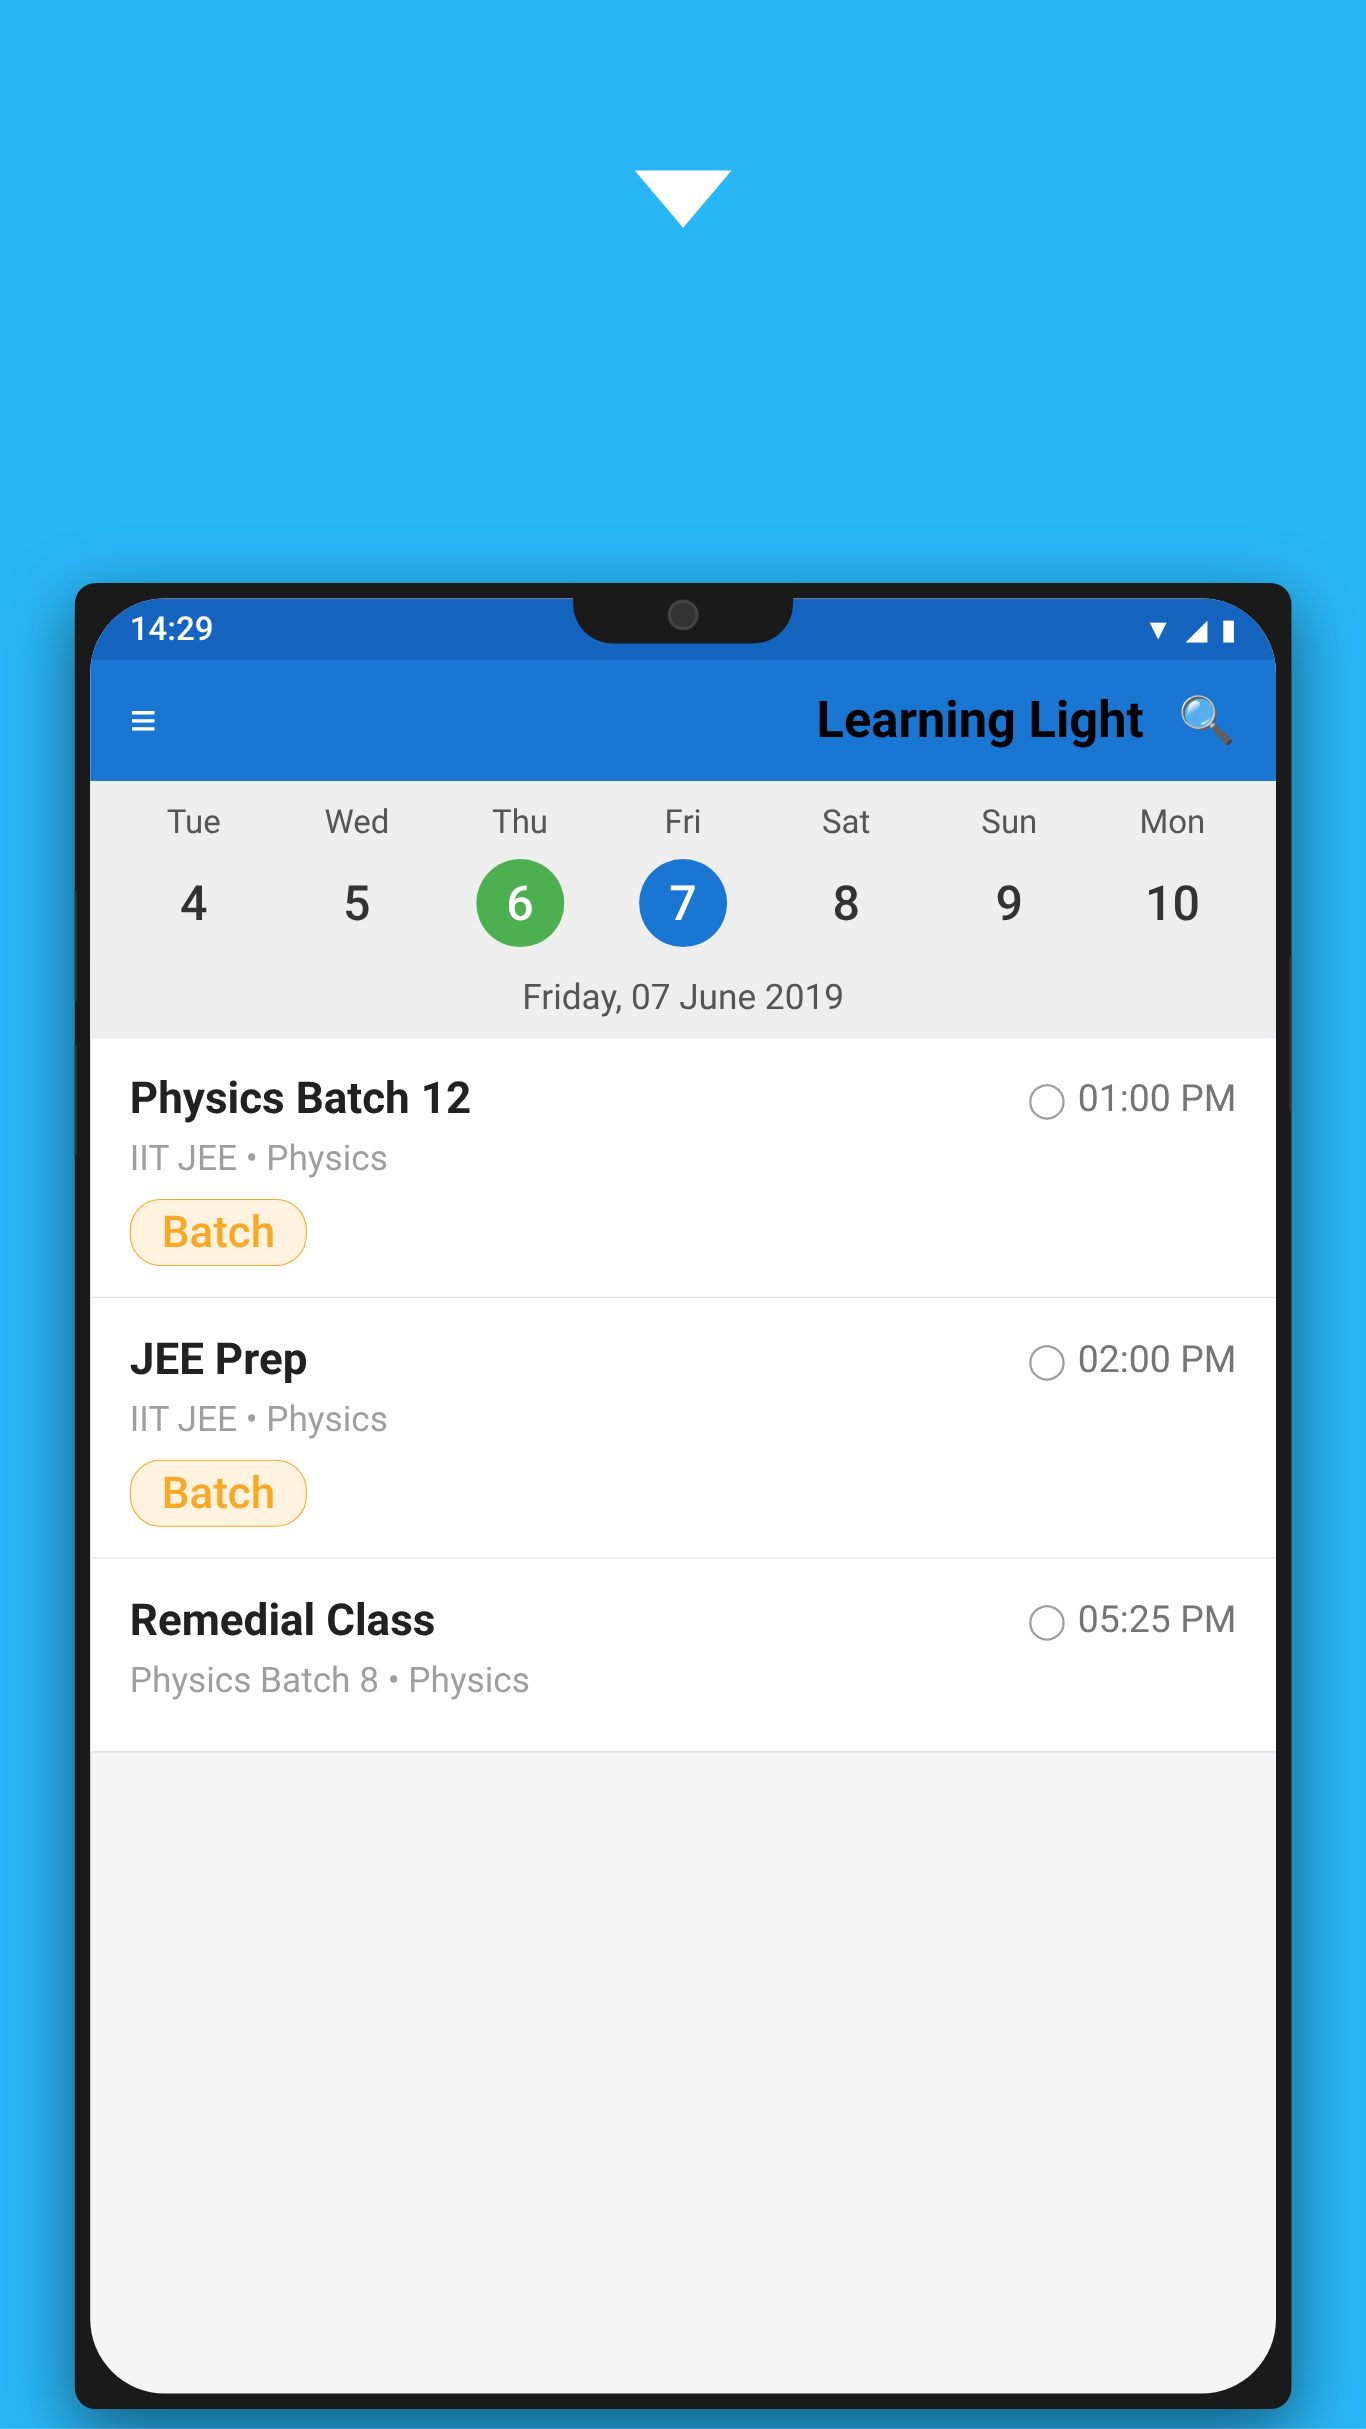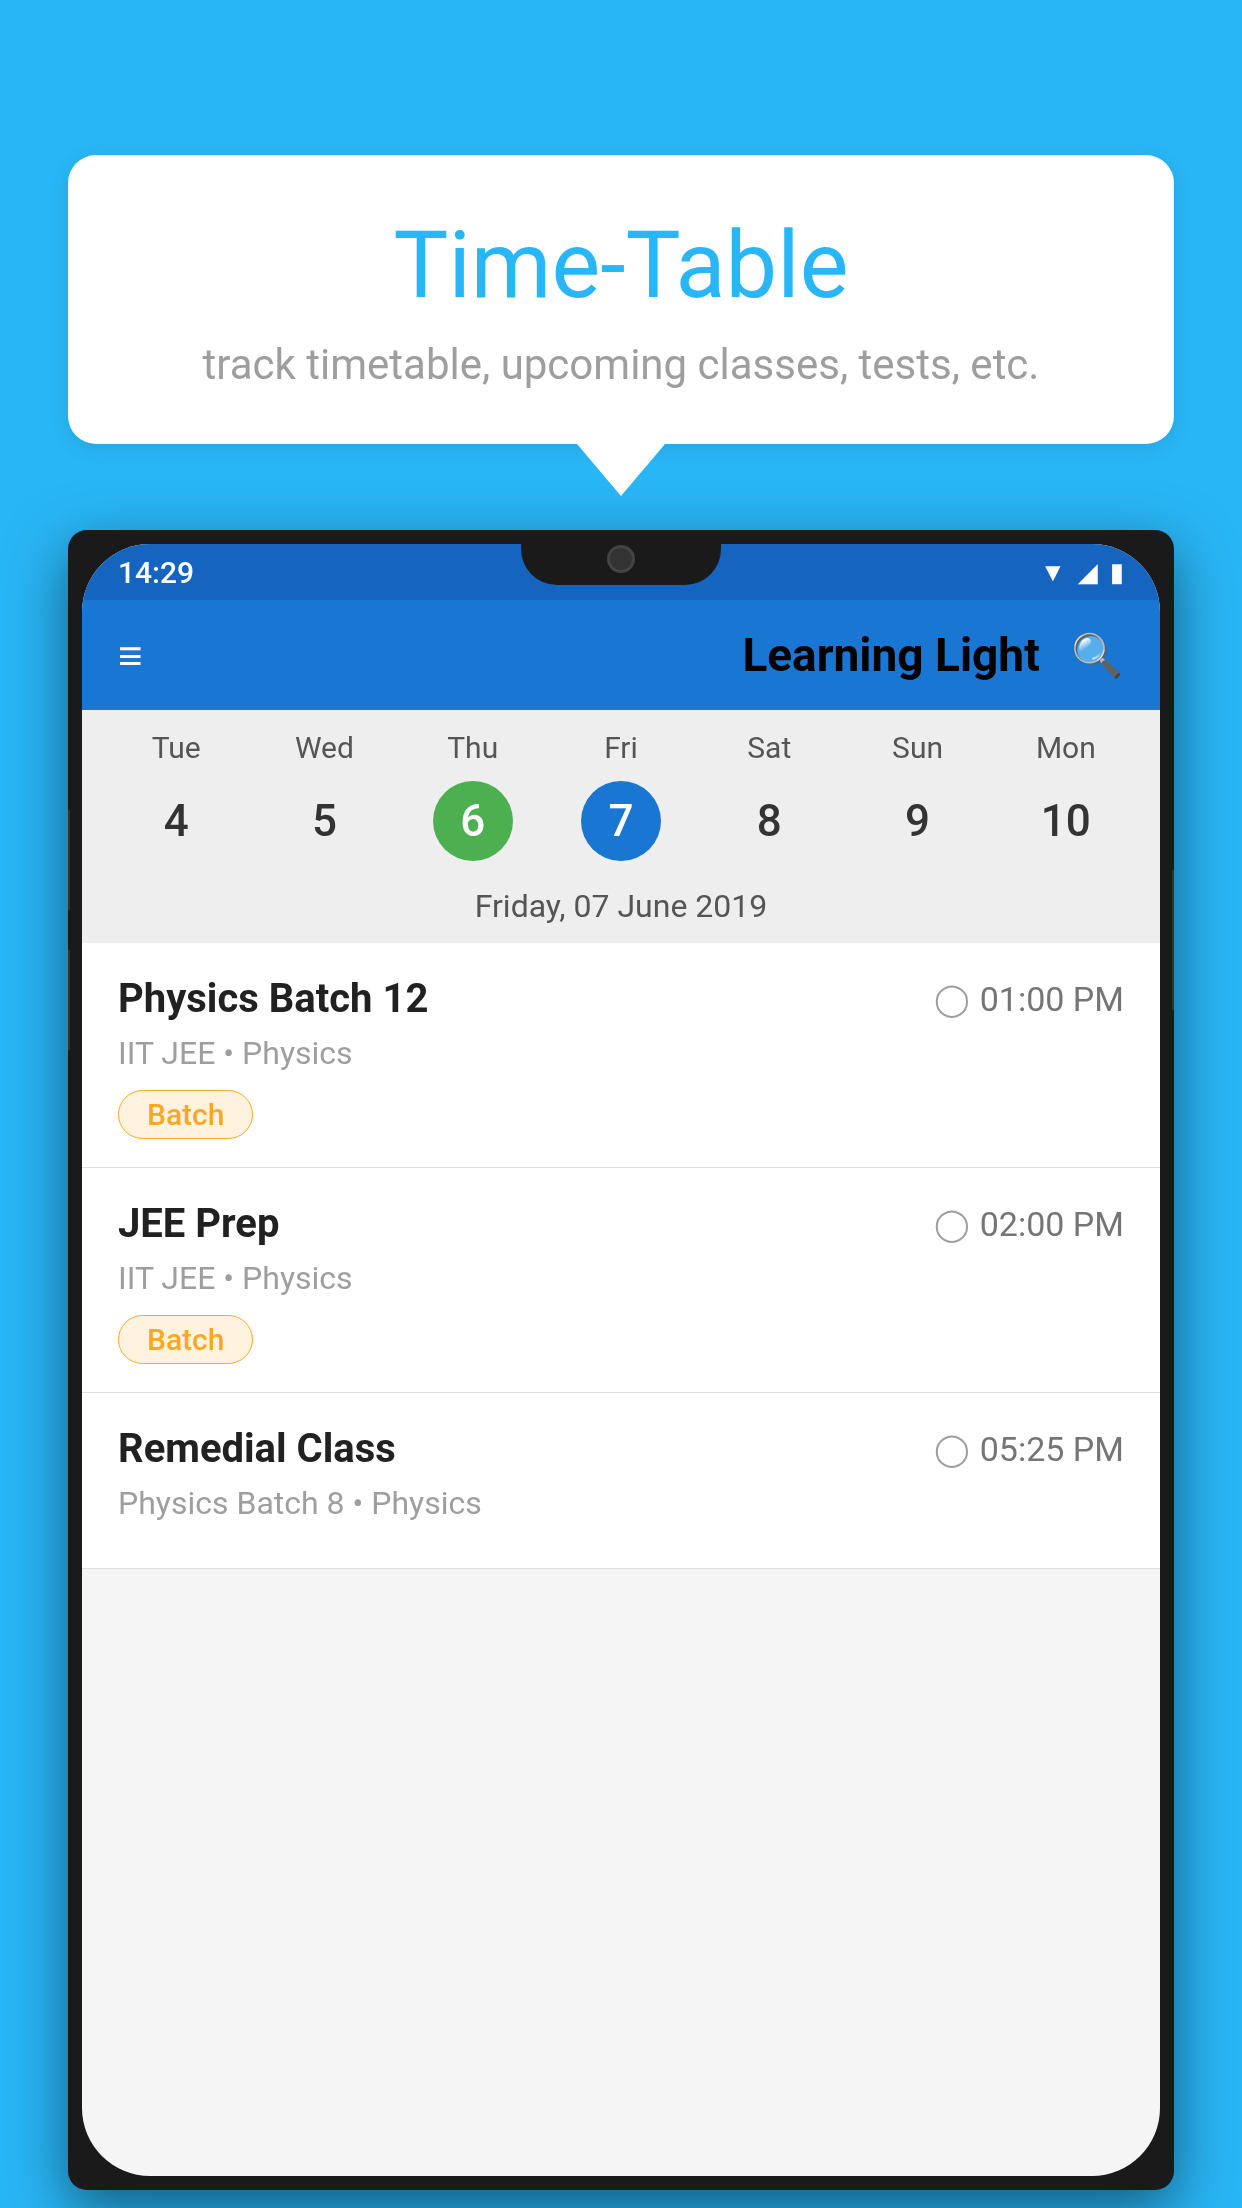--- a/index.html
+++ b/index.html
@@ -298,32 +298,28 @@
       margin-bottom: 18px;
     }
 
     .batch-badge {
       display: inline-block;
       background: #FFF3E0;
       color: #F9A825;
       border: 1.5px solid #F9A825;
       border-radius: 28px;
       padding: 6px 28px;
-      font-size: 30px;
+      font-size: 40px;
       font-weight: 500;
     }
   </style>
 </head>
 <body>
 
 <div class="speech-bubble-container">
-  <div class="speech-bubble">
-    <div class="speech-bubble-title">Time-Table</div>
-    <div class="speech-bubble-subtitle">track timetable, upcoming classes, tests, etc.</div>
-  </div>
   <div class="speech-bubble-arrow"></div>
 </div>
 
 <div class="phone-container">
   <div class="phone-frame">
     <div class="phone-notch">
       <div class="phone-camera"></div>
     </div>
     <div class="phone-btn-left"></div>
     <div class="phone-btn-left2"></div>

